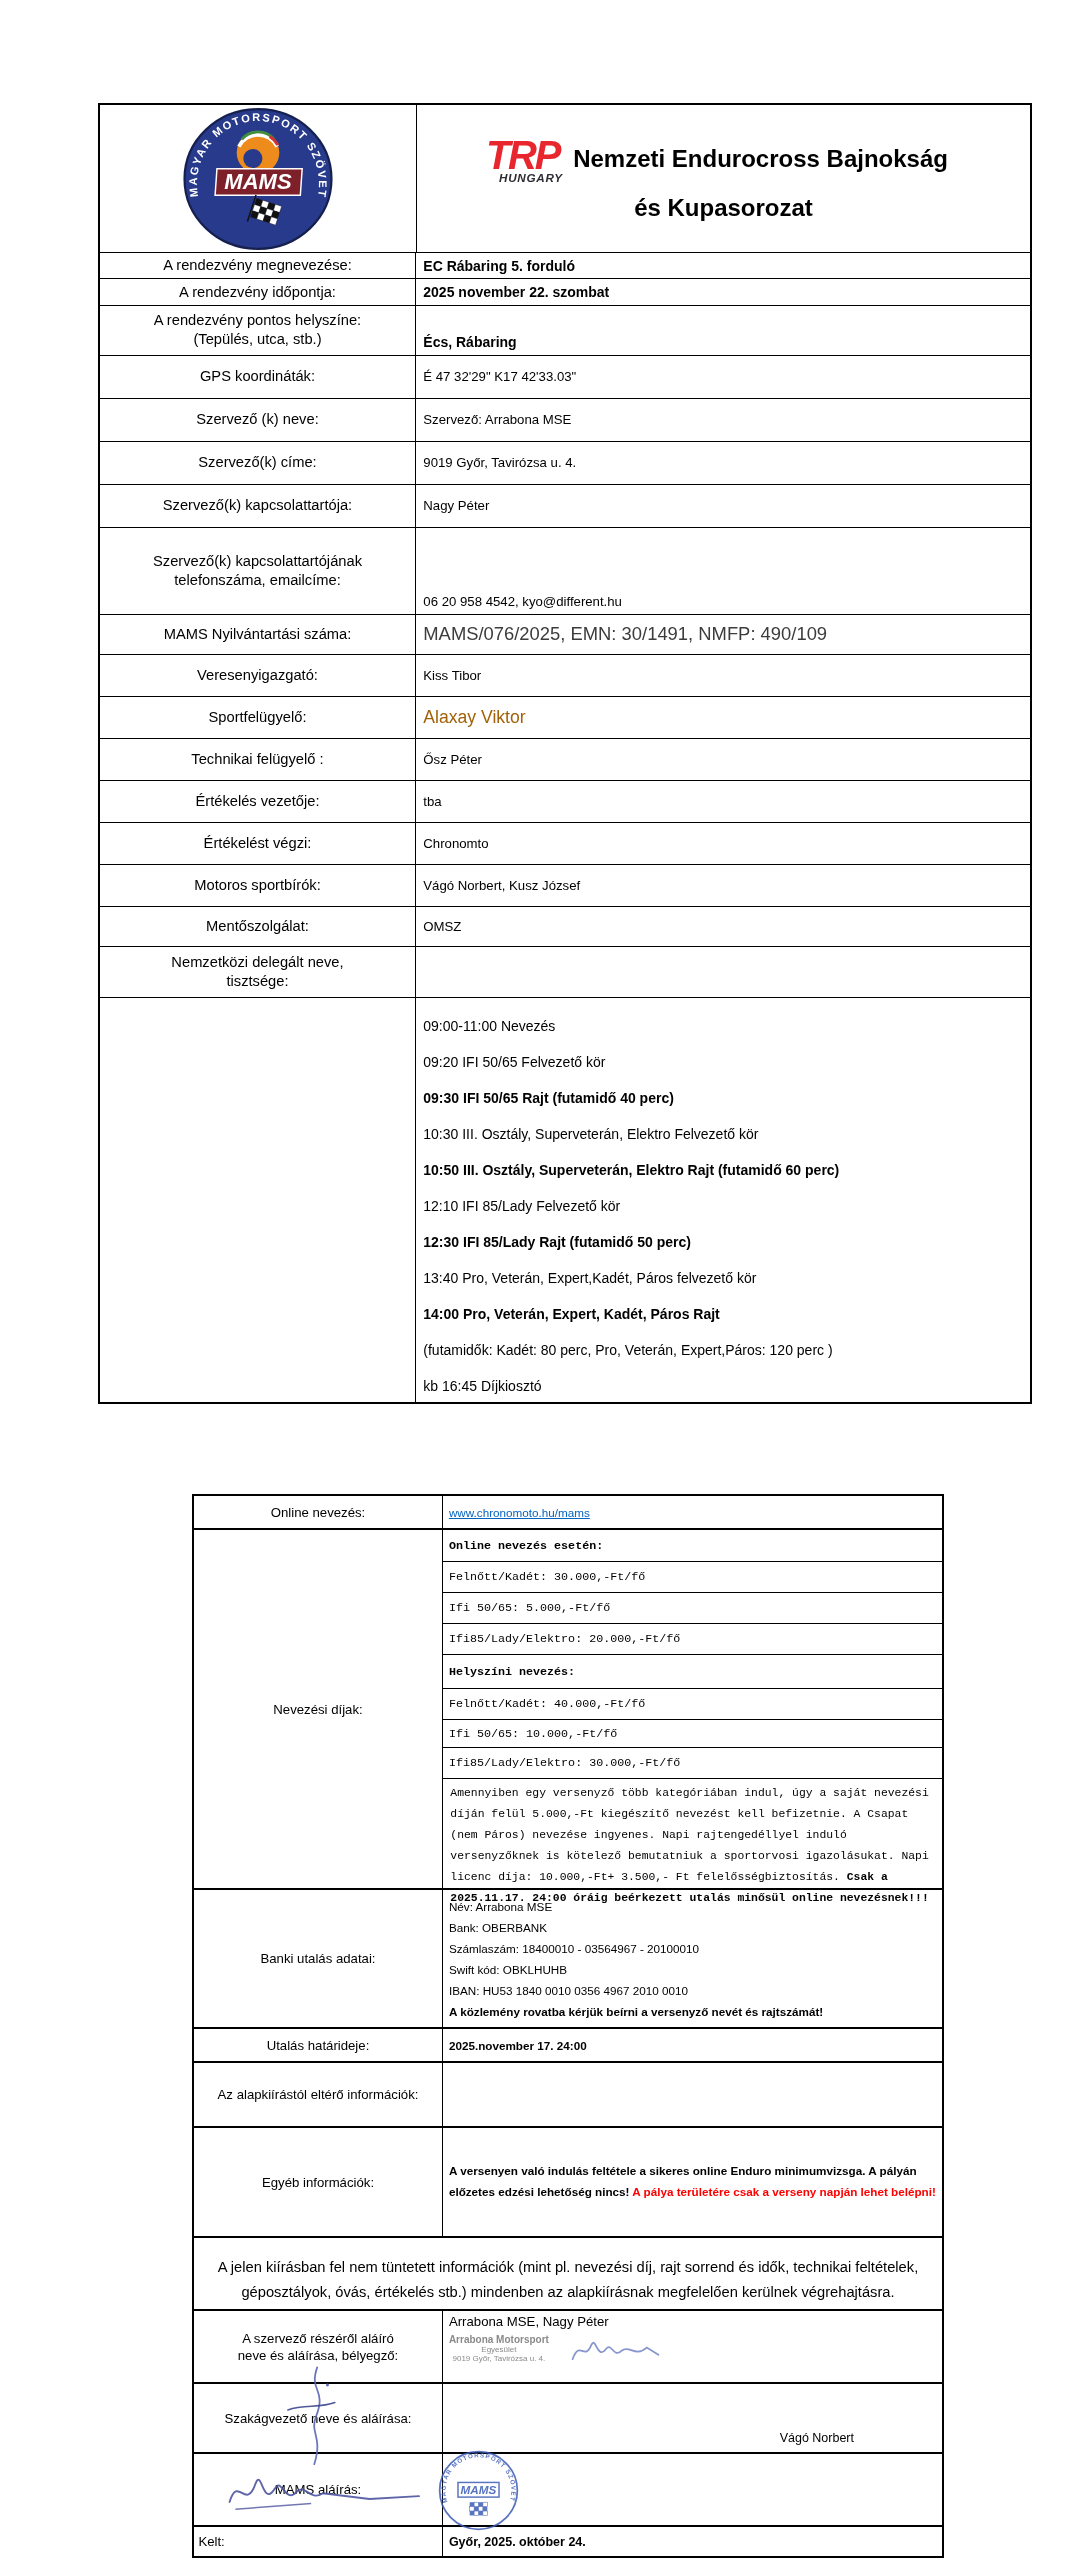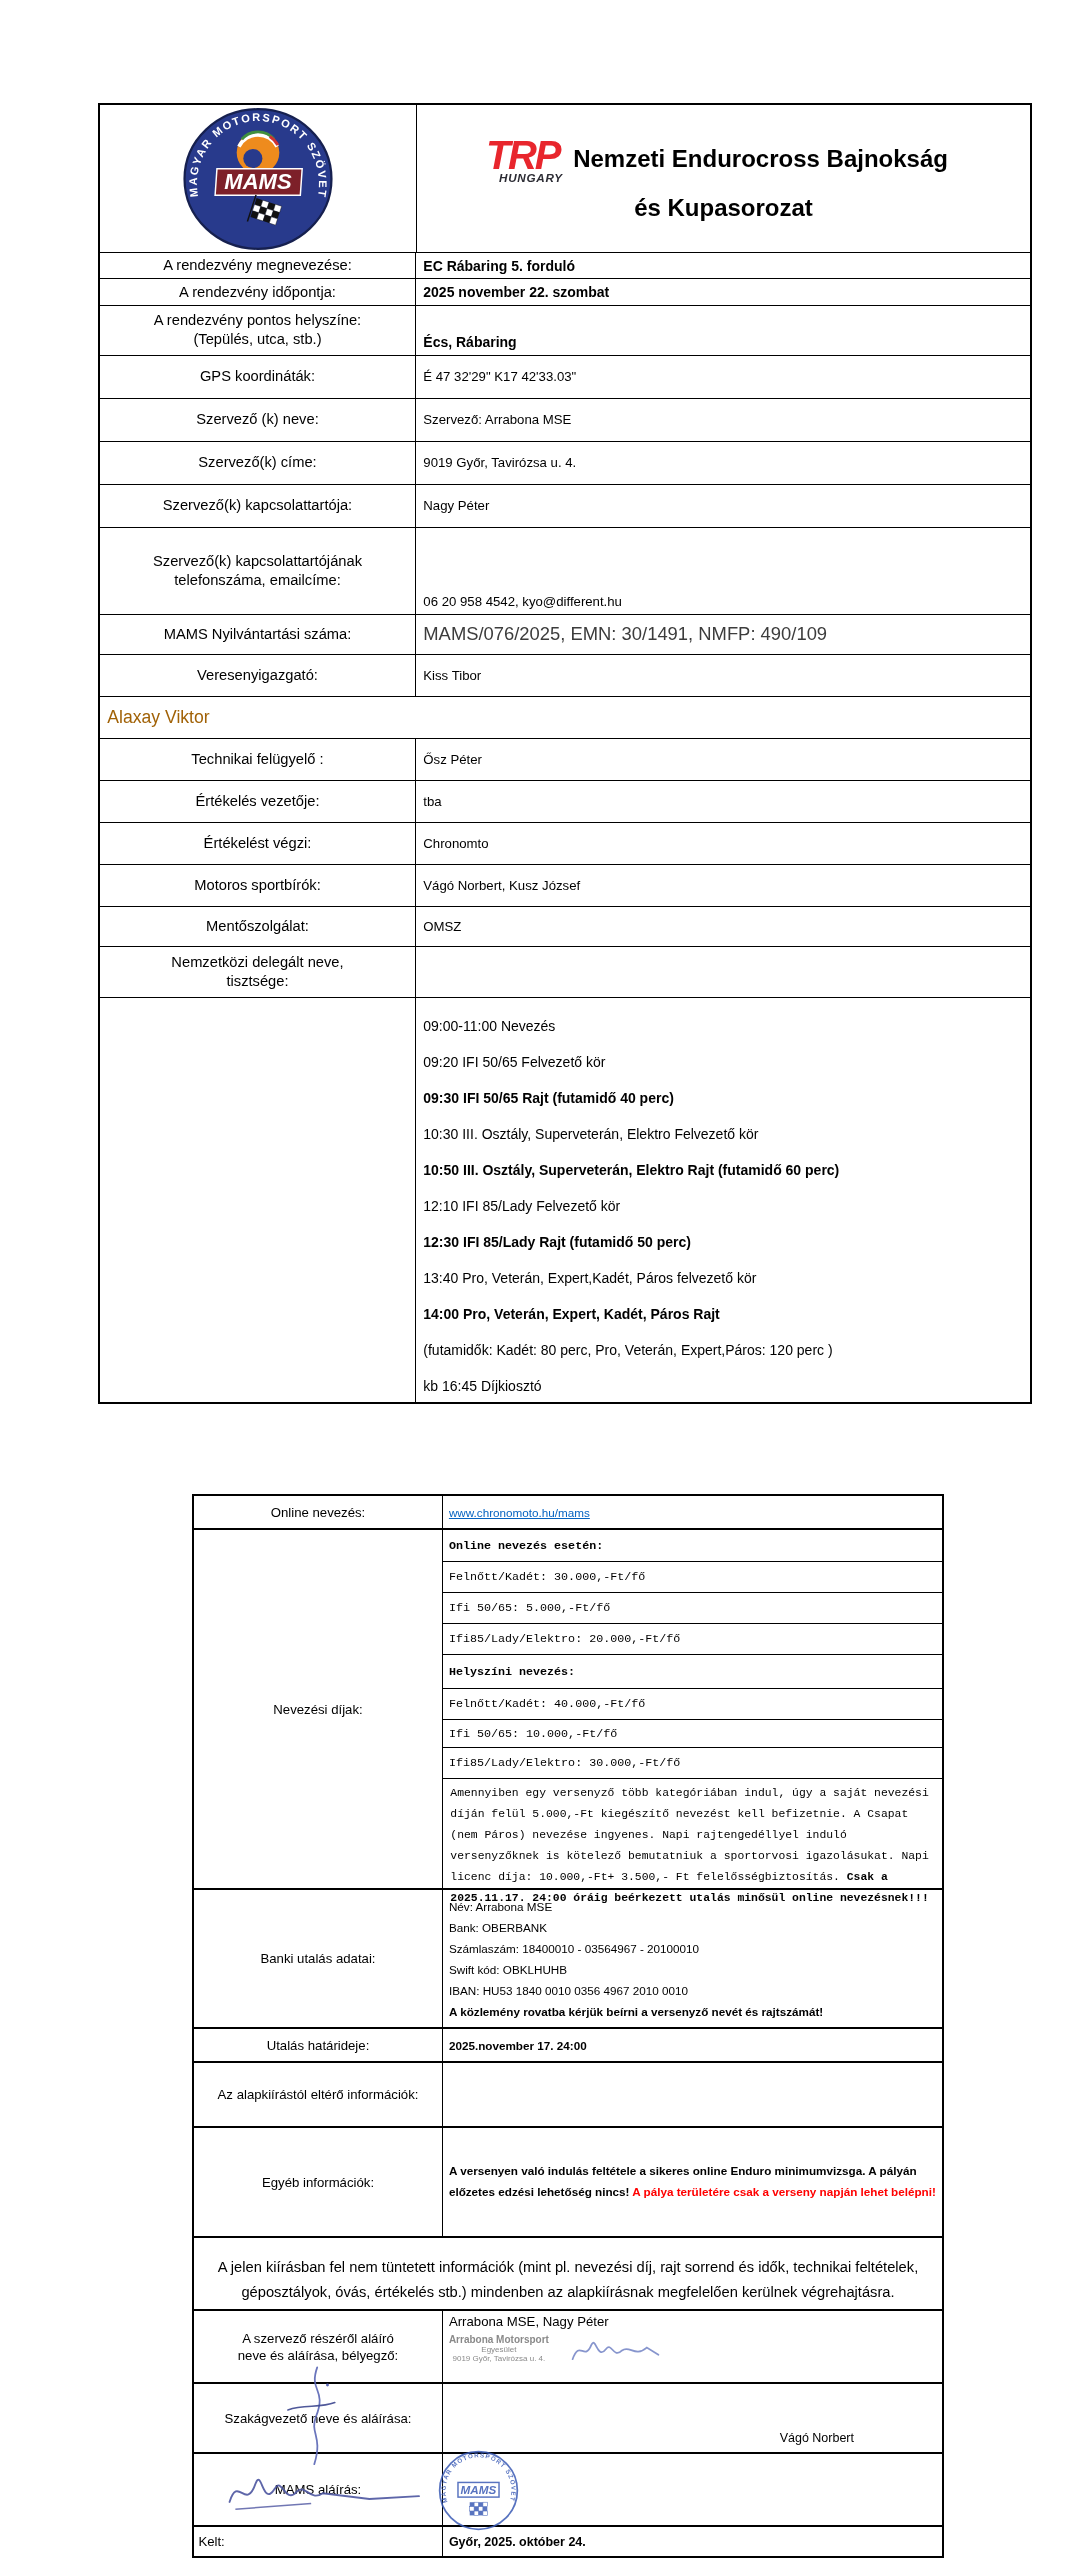--- a/index.html
+++ b/index.html
@@ -145,20 +145,21 @@
     </div>
     <div class="t1row" style="height:40px">
       <div class="t1label">MAMS Nyilvántartási száma:</div>
       <div class="t1value valbig">MAMS/076/2025, EMN: 30/1491, NMFP: 490/109</div>
     </div>
     <div class="t1row" style="height:42px">
       <div class="t1label">Veresenyigazgató:</div>
       <div class="t1value">Kiss Tibor</div>
     </div>
     <div class="t1row" style="height:42px">
+      <div class="t1label">Sportfelügyelő:</div>
       <div class="t1value valarial">Alaxay Viktor</div>
     </div>
     <div class="t1row" style="height:42px">
       <div class="t1label">Technikai felügyelő :</div>
       <div class="t1value">Ősz Péter</div>
     </div>
     <div class="t1row" style="height:42px">
       <div class="t1label">Értékelés vezetője:</div>
       <div class="t1value">tba</div>
     </div>

